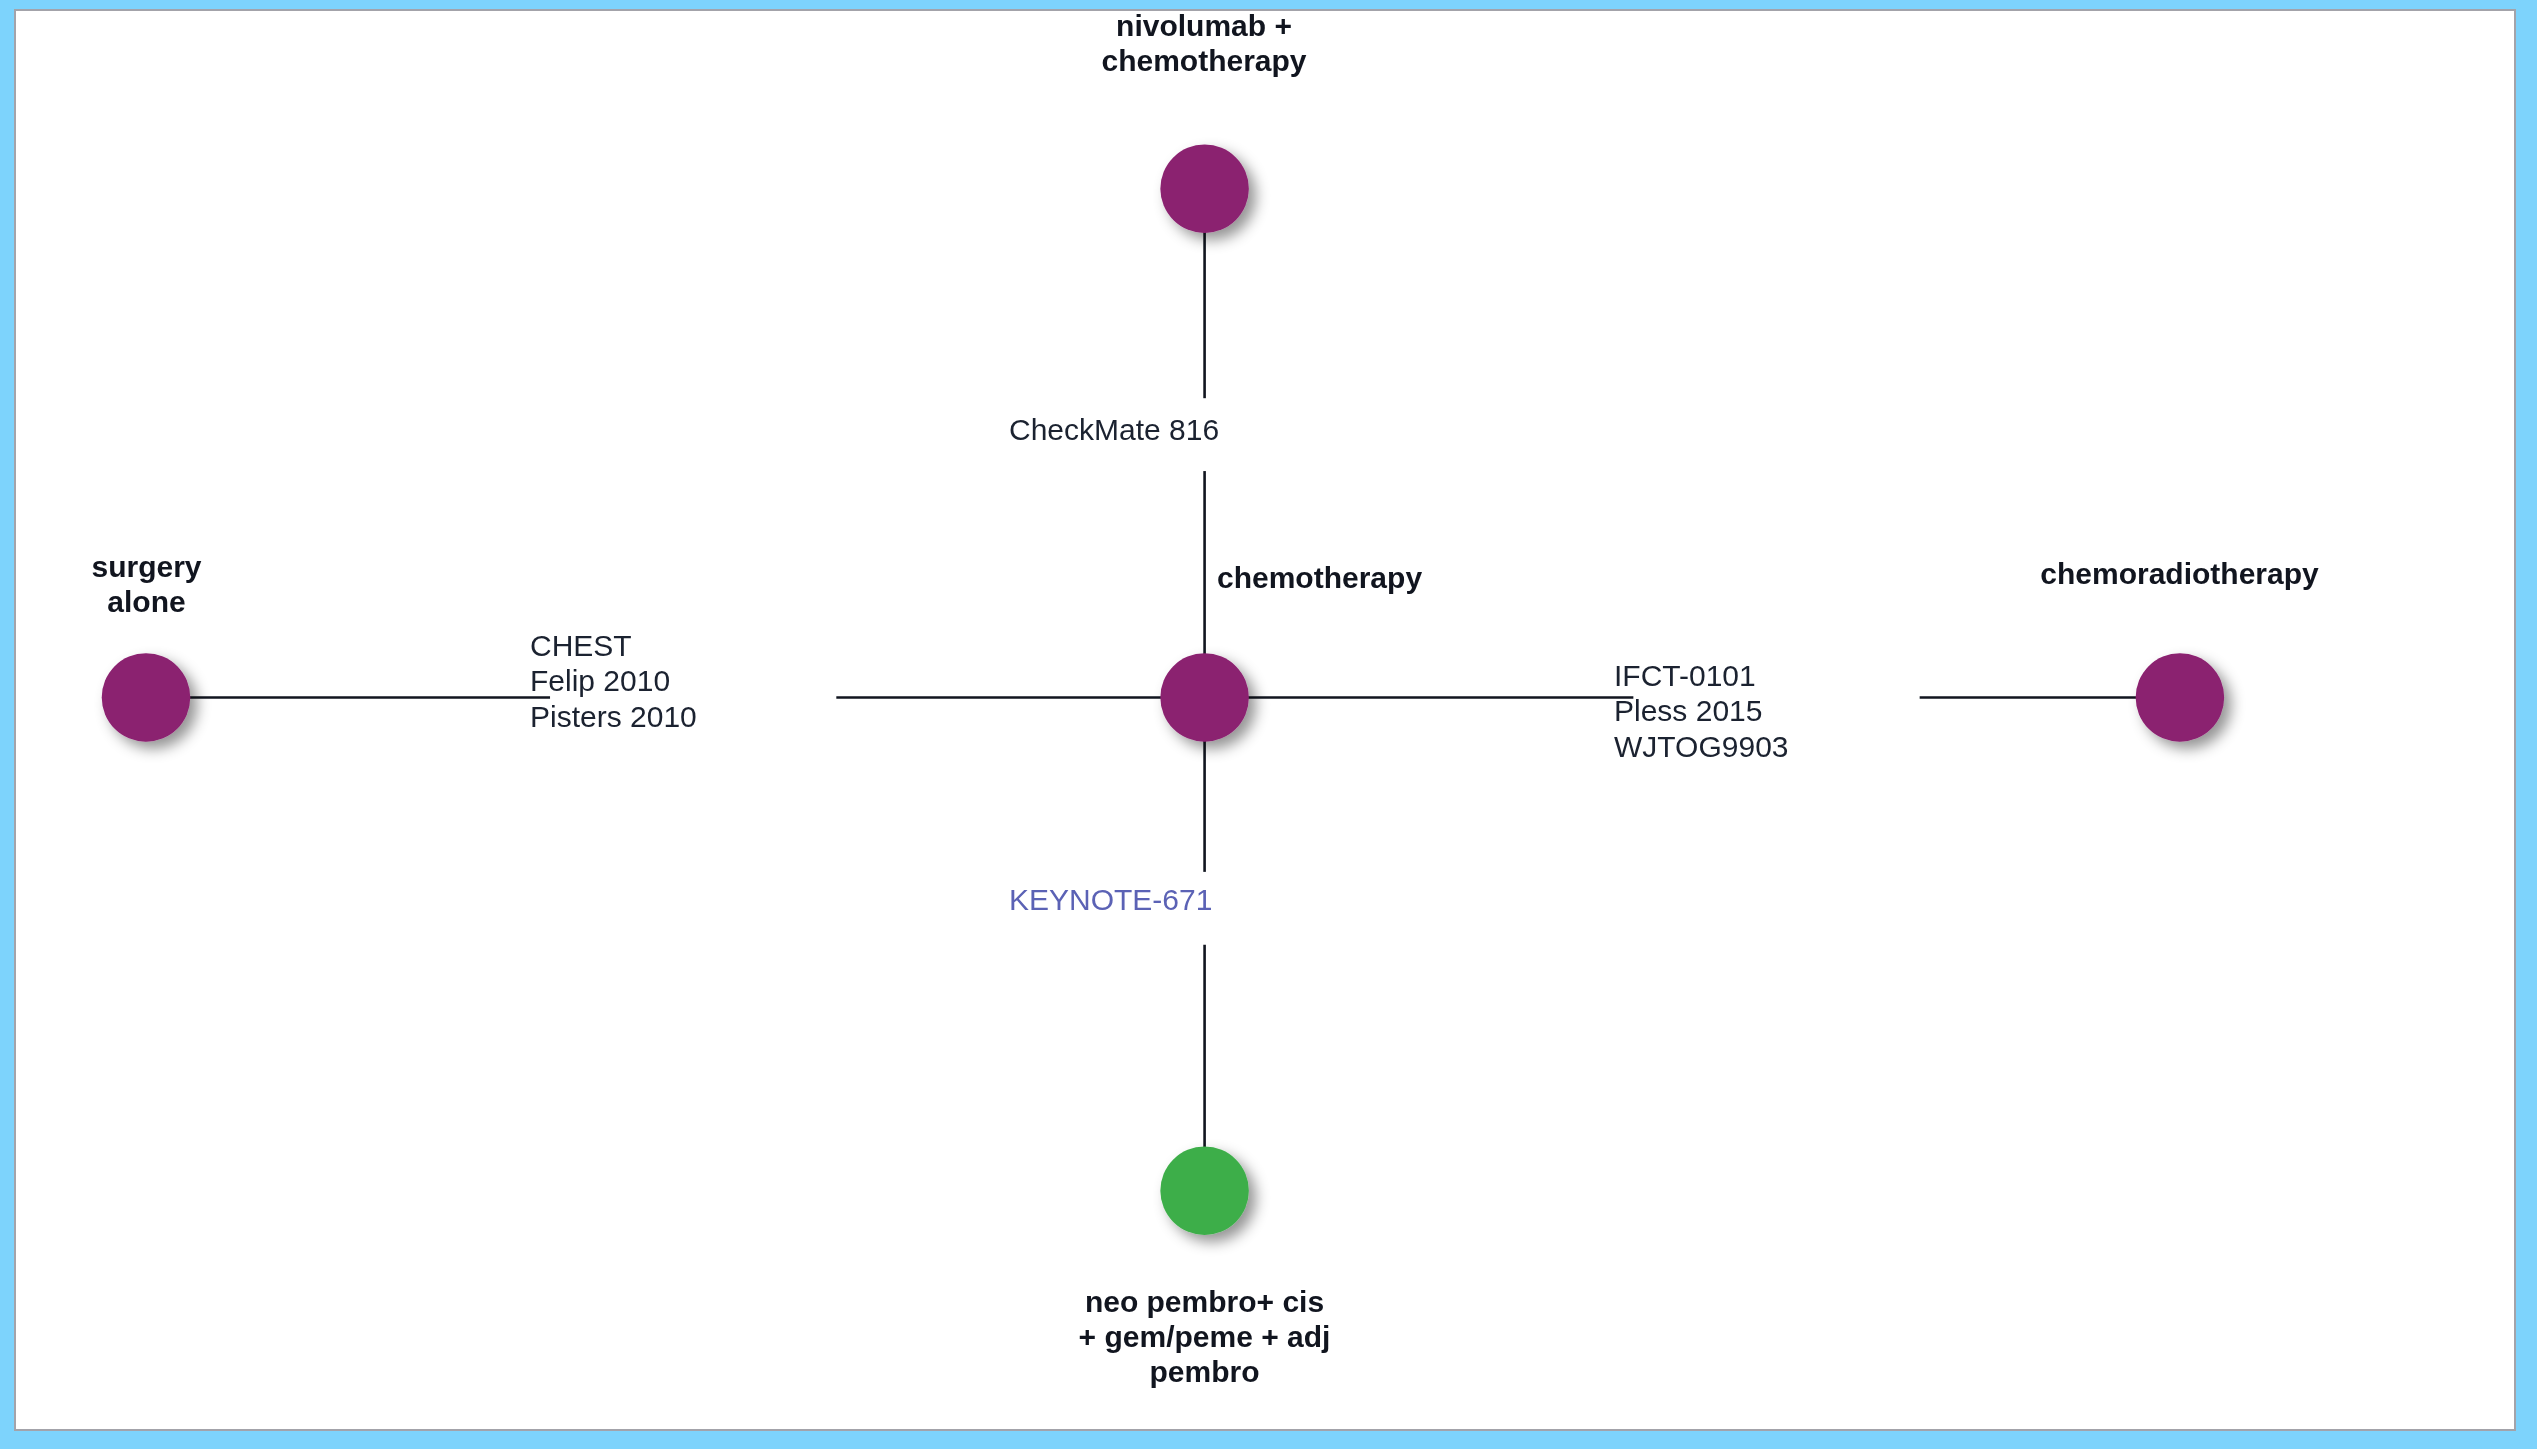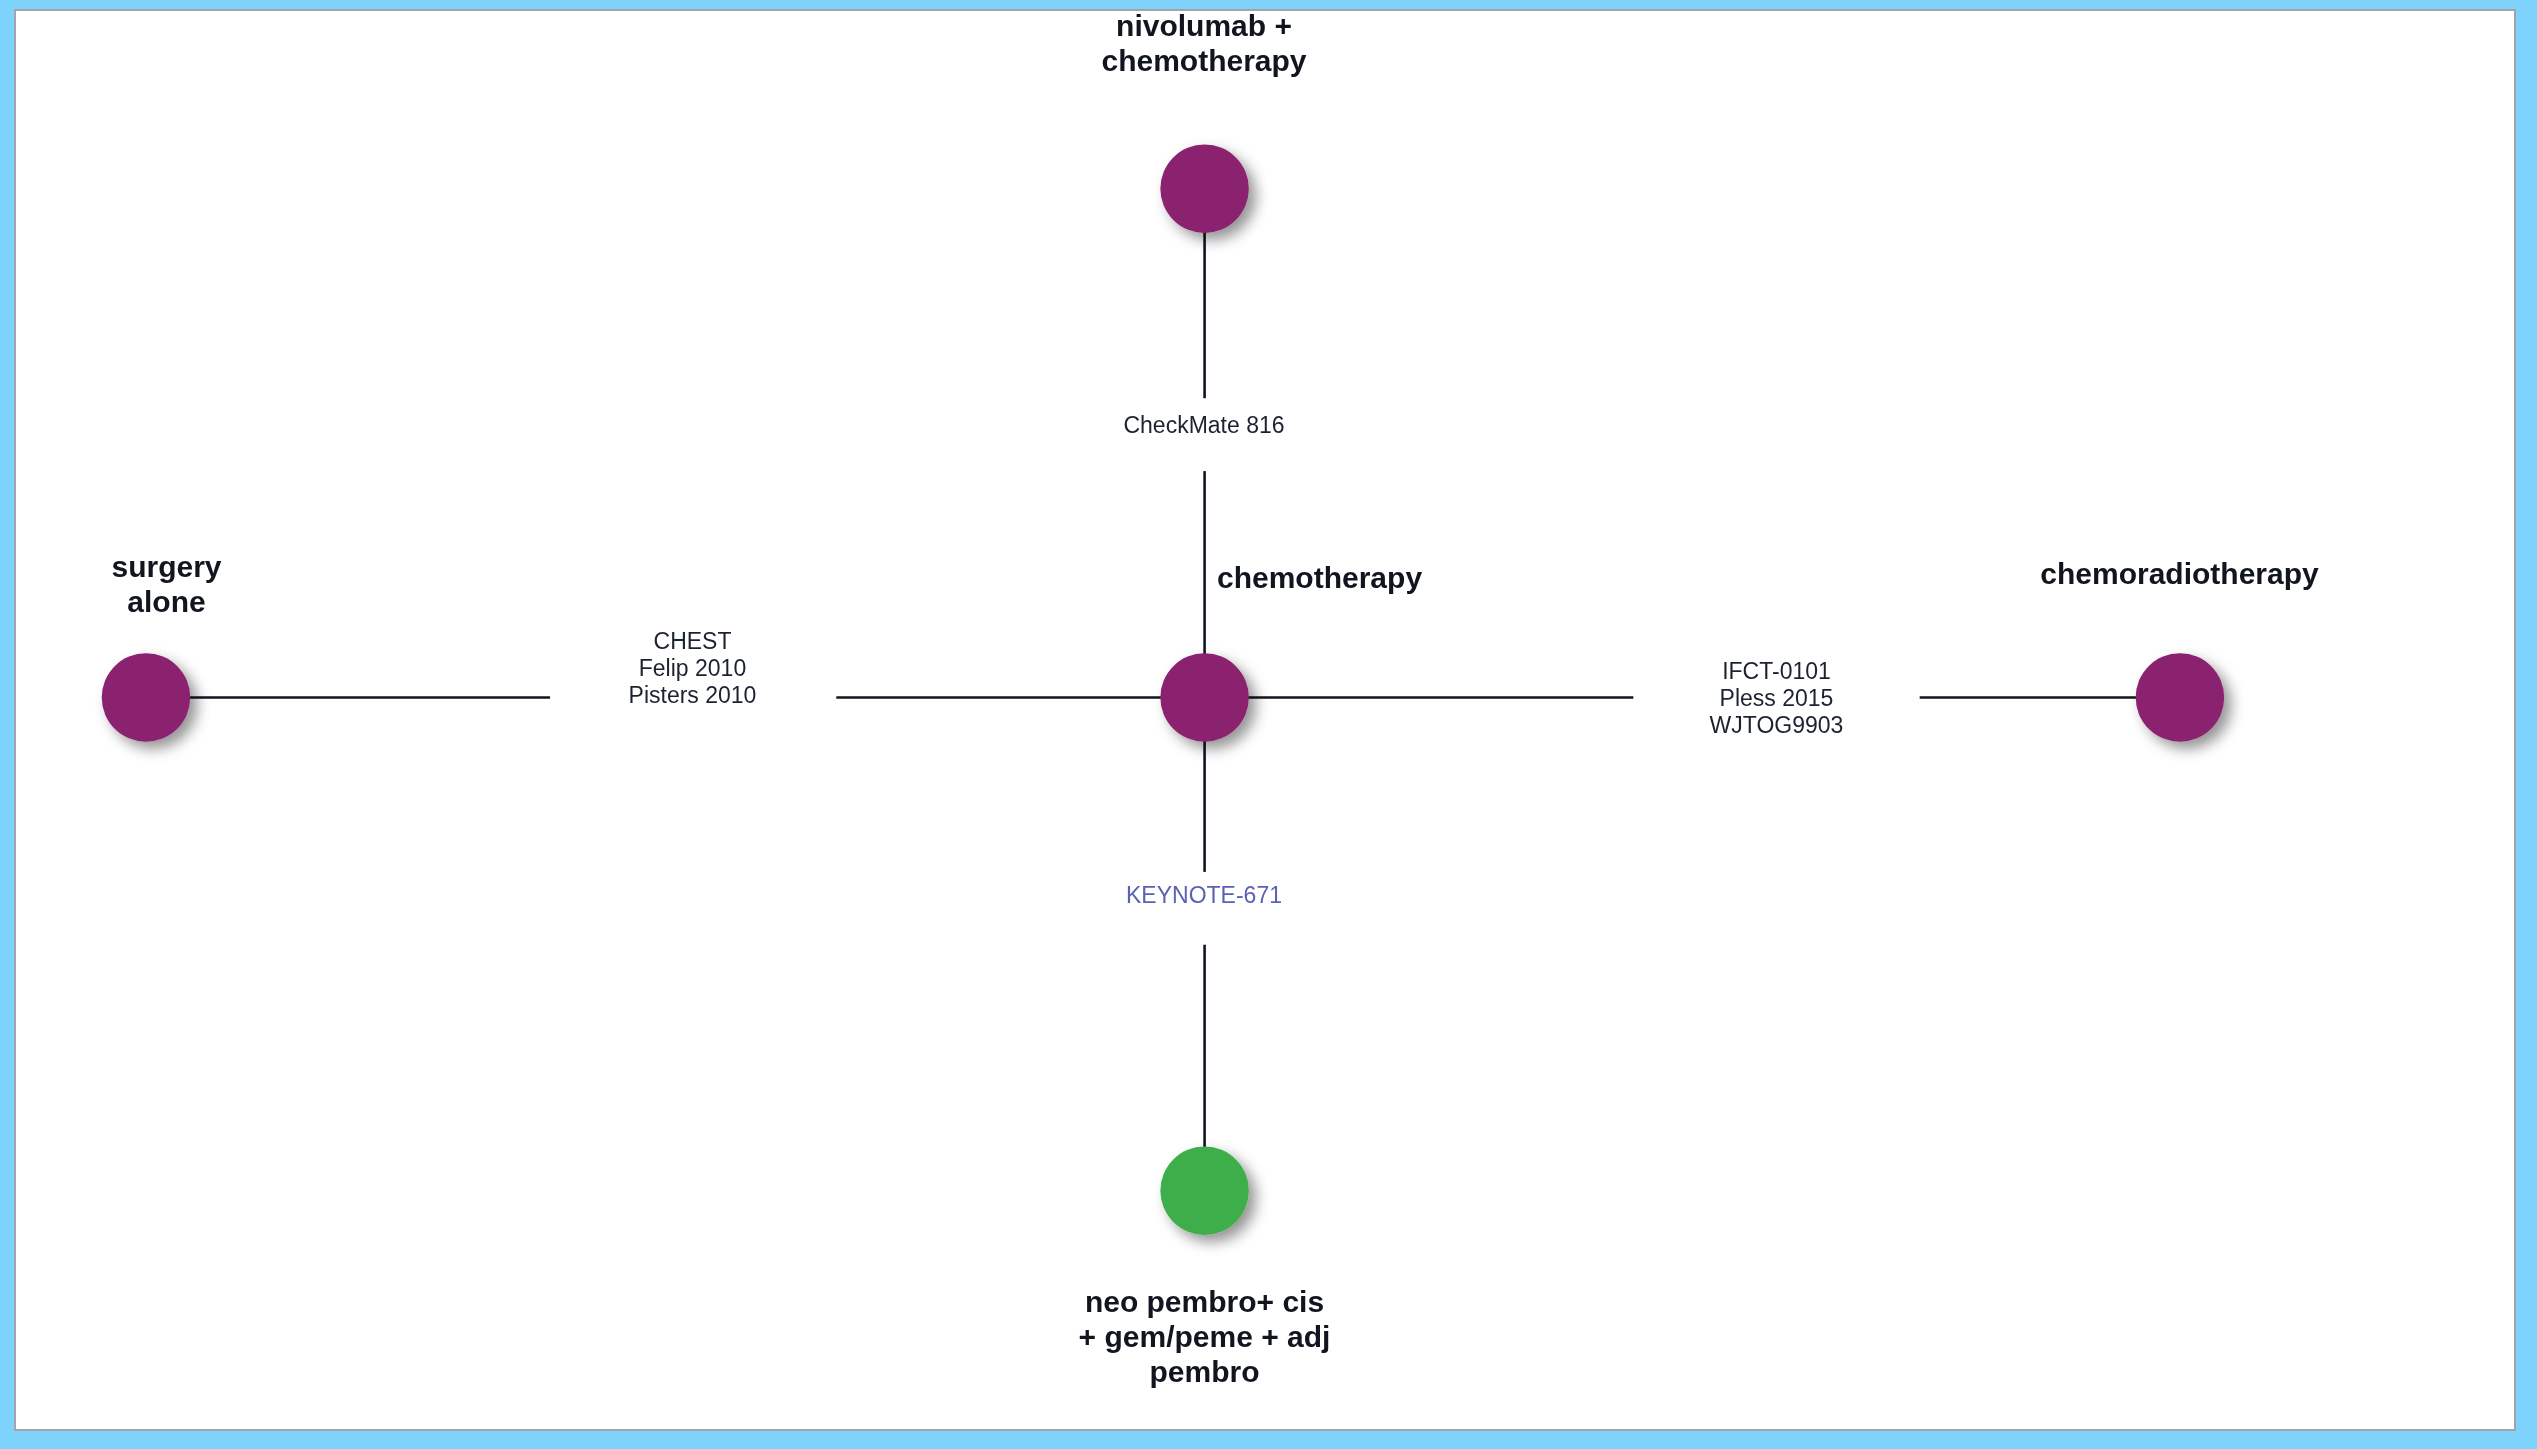--- a/index.html
+++ b/index.html
@@ -45,24 +45,23 @@
     line-height: 1.16;
     color: #11151f;
     text-align: center;
     white-space: pre-line;
     letter-spacing: 0px;
   }
   .edge-label {
     position: absolute;
     font-family: "Liberation Sans", sans-serif;
     font-weight: normal;
-    font-size: 23px;
+    font-size: 30px;
     line-height: 1.18;
     color: #1b2230;
-    text-align: center;
     white-space: pre-line;
   }
   .edge-label.highlight {
     color: #5b62b5;
   }
 </style>
 </head>
 <body>
 
 <div id="canvas">
@@ -97,21 +96,21 @@
       <circle cx="3350" cy="1072" r="68" fill="#8B2070"></circle>
       <circle cx="1851" cy="1830" r="68" fill="#3DAE49"></circle>
     </g>
   </svg>
 
   <div class="node-label" style="left:1009px; top:9px; width:390px;">nivolumab +
 chemotherapy</div>
 
   <div class="node-label" style="left:1217px; top:561px; width:403px; text-align:left;">chemotherapy</div>
 
-  <div class="node-label" style="left:0px; top:550px; width:293px;padding-left:20px;">surgery
+  <div class="node-label" style="left:0px; top:550px; width:293px;">surgery
 alone</div>
 
   <div class="node-label" style="left:1919px; top:557px; width:521px;">chemoradiotherapy</div>
 
   <div class="node-label" style="left:964px; top:1285px; width:481px;">neo pembro+ cis
 + gem/peme + adj
 pembro</div>
 
   <div class="edge-label" style="left:1009px; top:412px; width:390px;">CheckMate  816</div>
 

